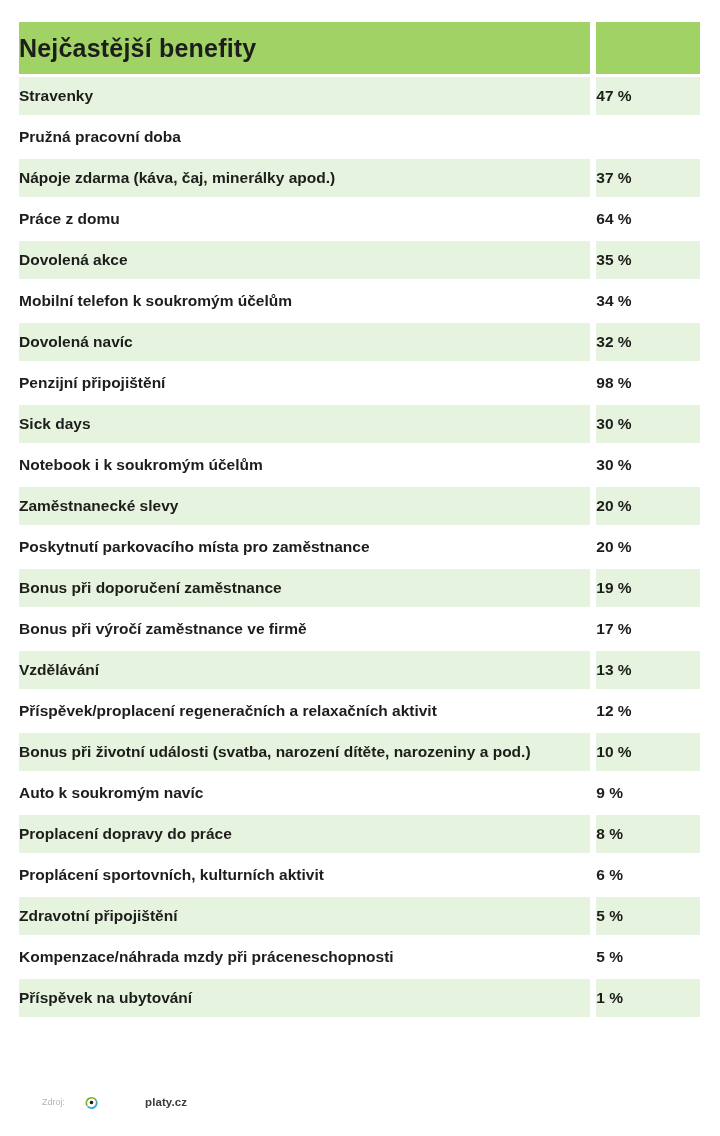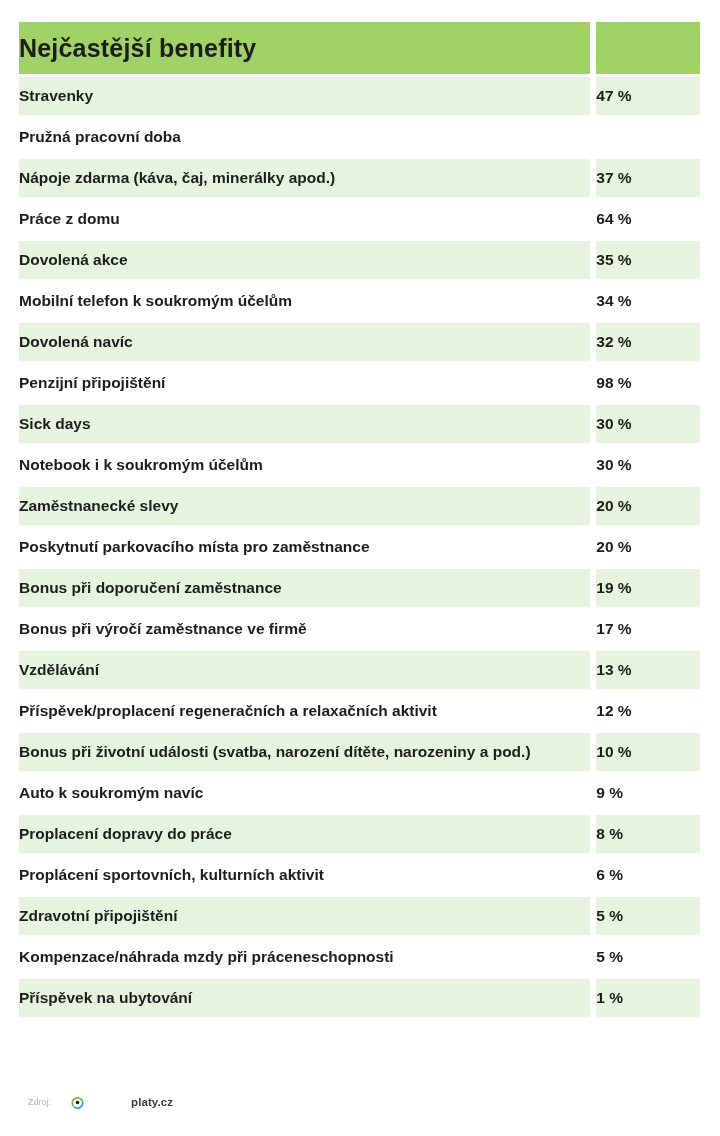--- a/index.html
+++ b/index.html
@@ -42,21 +42,21 @@
     font-weight: bold;
     background: #ffffff;
     text-align: right;
   }
   .rows .trow:nth-child(odd) .cell-label,
   .rows .trow:nth-child(odd) .cell-value {
     background: var(--row-green, #e6f3de);
   }
   .source-line {
     position: absolute;
-    left: 28px; top: 1094px;
+    left: 42px; top: 1094px;
     height: 16px;
     display: flex;
     align-items: center;
     gap: 19px;
   }
   .source-label {
     font-size: 9px;
     color: var(--source-gray, #b5b5b5);
     font-weight: normal;
   }

